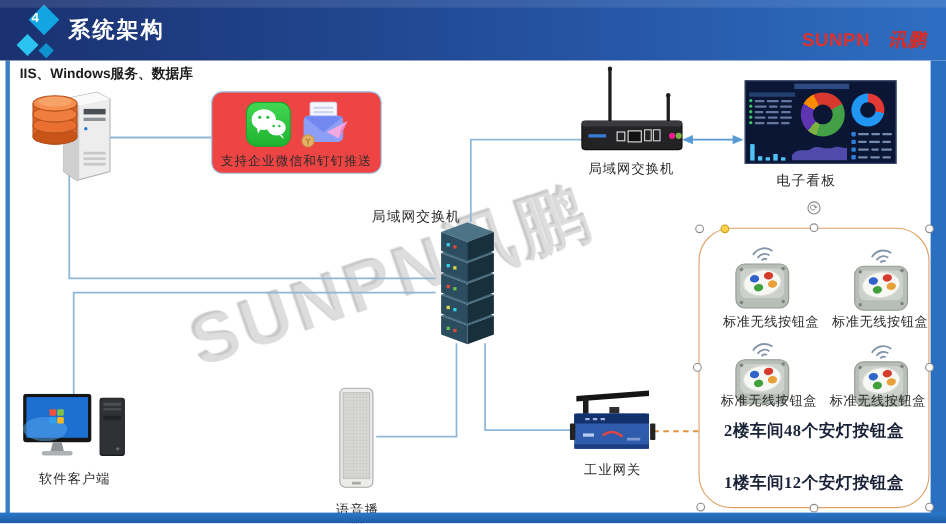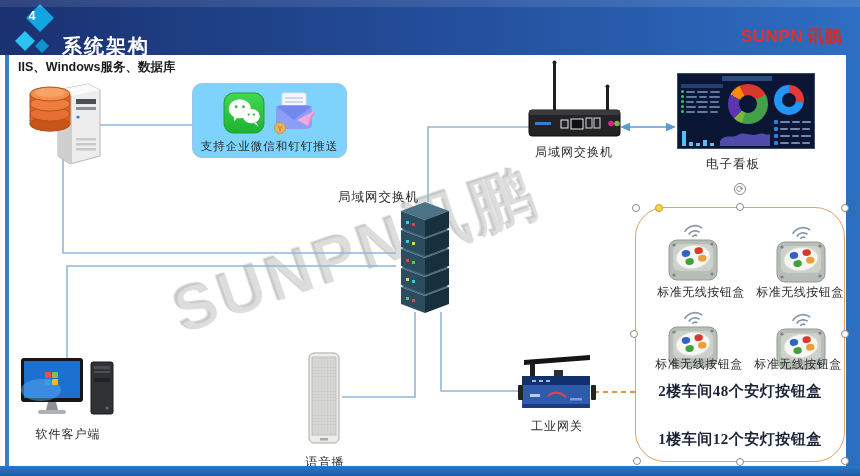--- a/index.html
+++ b/index.html
@@ -5,24 +5,24 @@
   html,body{margin:0;padding:0;background:#fff;}
   .canvas{position:relative;width:860px;height:476px;overflow:hidden;background:#fff;
           font-family:"Liberation Sans","DejaVu Sans",sans-serif;}
   
   .header{position:absolute;left:0;top:0;width:860px;height:55px;z-index:6;
           background:linear-gradient(90deg,#1a3170 0%,#24509e 55%,#2e6ec2 100%);}
   .header:after{content:"";position:absolute;left:0;top:0;right:0;height:7px;background:rgba(255,255,255,.10);}
   .badge{position:absolute;left:8px;top:1px;width:48px;height:54px;}
   .badge-num{position:absolute;left:24px;top:9px;width:16px;text-align:center;
              color:#fff;font-size:12px;font-weight:bold;}
-  .title{position:absolute;left:62px;top:33px;color:#fff;font-size:20px;font-weight:bold;letter-spacing:2px;}
+  .title{position:absolute;left:62px;top:14px;color:#fff;font-size:20px;font-weight:bold;letter-spacing:2px;}
   .logo{position:absolute;right:18px;top:25px;font-weight:800;font-size:17px;letter-spacing:.5px;white-space:nowrap;}
   .logo .lat{color:#e0312b;font-style:normal;}
-  .logo .cn{color:#d52c26;margin-left:4px;}
+  .logo .cn{color:#d52c26;margin-left:16px;font-style:italic;}
   
   .frame-left{position:absolute;left:5px;top:55px;width:4px;height:412px;background:#3b7ec9;z-index:5;}
   .frame-right{position:absolute;left:846px;top:55px;width:14px;height:412px;background:#2a6fc0;z-index:5;}
   .frame-bottom{position:absolute;left:0;top:466px;width:860px;height:10px;z-index:5;
                 background:linear-gradient(#2a77c8,#1d5ca3);}
   
   .wires{position:absolute;left:0;top:0;z-index:2;}
   .wire{fill:none;stroke:#8fb8d8;stroke-width:1.6;}
   .wire-arrow{fill:none;stroke:#5b9bd5;stroke-width:1.6;}
   .wire-dash{fill:none;stroke:#e0953f;stroke-width:1.8;stroke-dasharray:5 4;}
@@ -30,21 +30,21 @@
   .watermark{position:absolute;left:165px;top:208px;z-index:1;font-size:64px;font-weight:700;
              letter-spacing:4px;color:rgba(172,172,172,.40);white-space:nowrap;
              transform:rotate(-19deg);transform-origin:center;
              text-shadow:2px 2px 1px rgba(255,255,255,.95),-1px -1px 1px rgba(110,110,110,.25);
              pointer-events:none;}
   
   .node{position:absolute;z-index:3;text-align:center;}
   .lbl{font-size:12px;color:#2b2b2b;letter-spacing:1px;}
   .caption{position:absolute;left:18px;top:59px;z-index:3;font-size:12.5px;font-weight:600;color:#1c1c1c;}
   
-  .push-box{left:192px;top:83px;width:155px;height:75px;background:#7dd3fc;
+  .push-box{left:192px;top:83px;width:155px;height:75px;background:#ef4444;
             border:1.5px solid #9cc3e8;border-radius:10px;box-sizing:border-box;}
   .push-icons{display:flex;justify-content:center;align-items:center;gap:6px;margin-top:6px;}
   .push-lbl{font-size:11.5px;color:#2b2b2b;margin-top:3px;letter-spacing:1px;}
   
   .icon-server{position:absolute;left:24px;top:76px;width:84px;height:90px;z-index:3;}
   .lcd-node{left:520px;top:60px;width:108px;}
   .dash-node{left:677px;top:73px;width:138px;}
   .dash-lbl{margin-top:7px;transform:translateX(-13px);font-size:12.5px;}
   .switch-lbl{position:absolute;left:338px;top:189px;width:92px;z-index:3;
               font-size:12.5px;color:#2b2b2b;letter-spacing:1px;}

